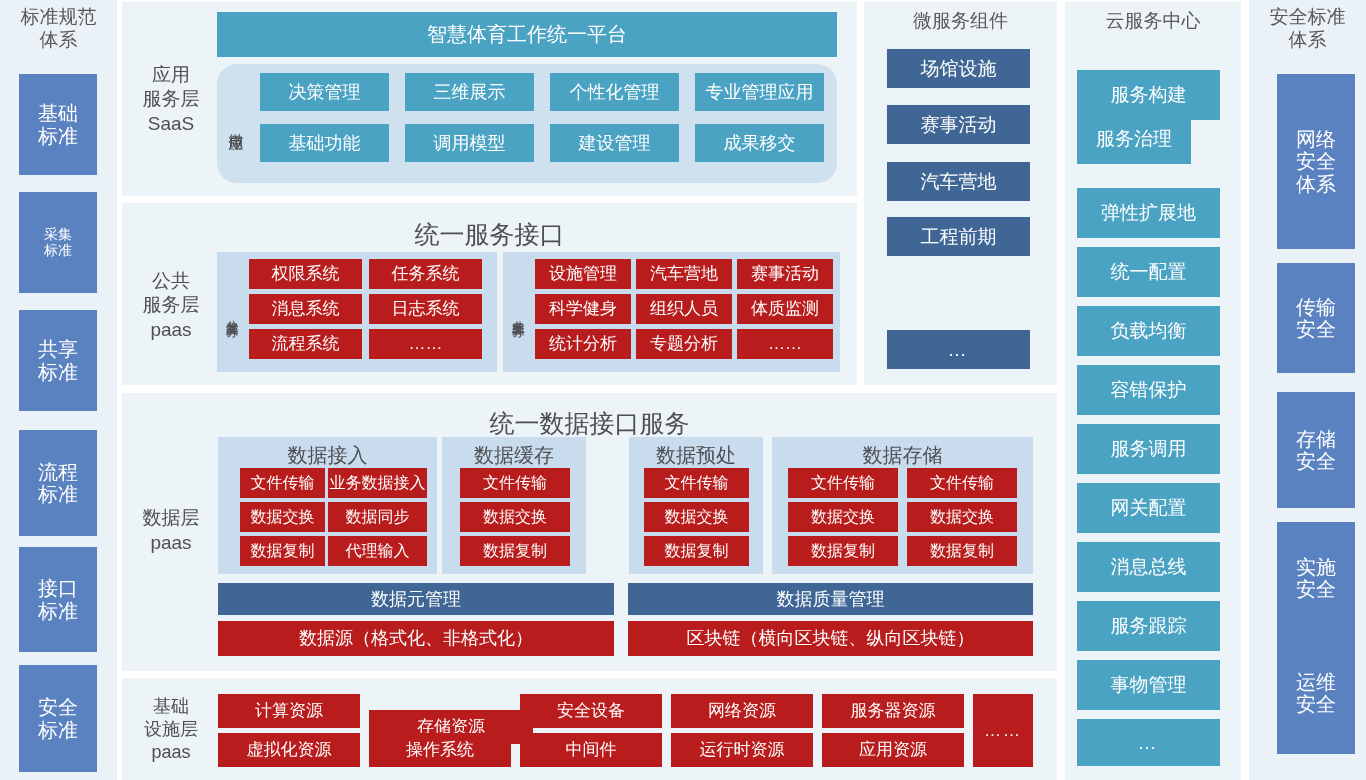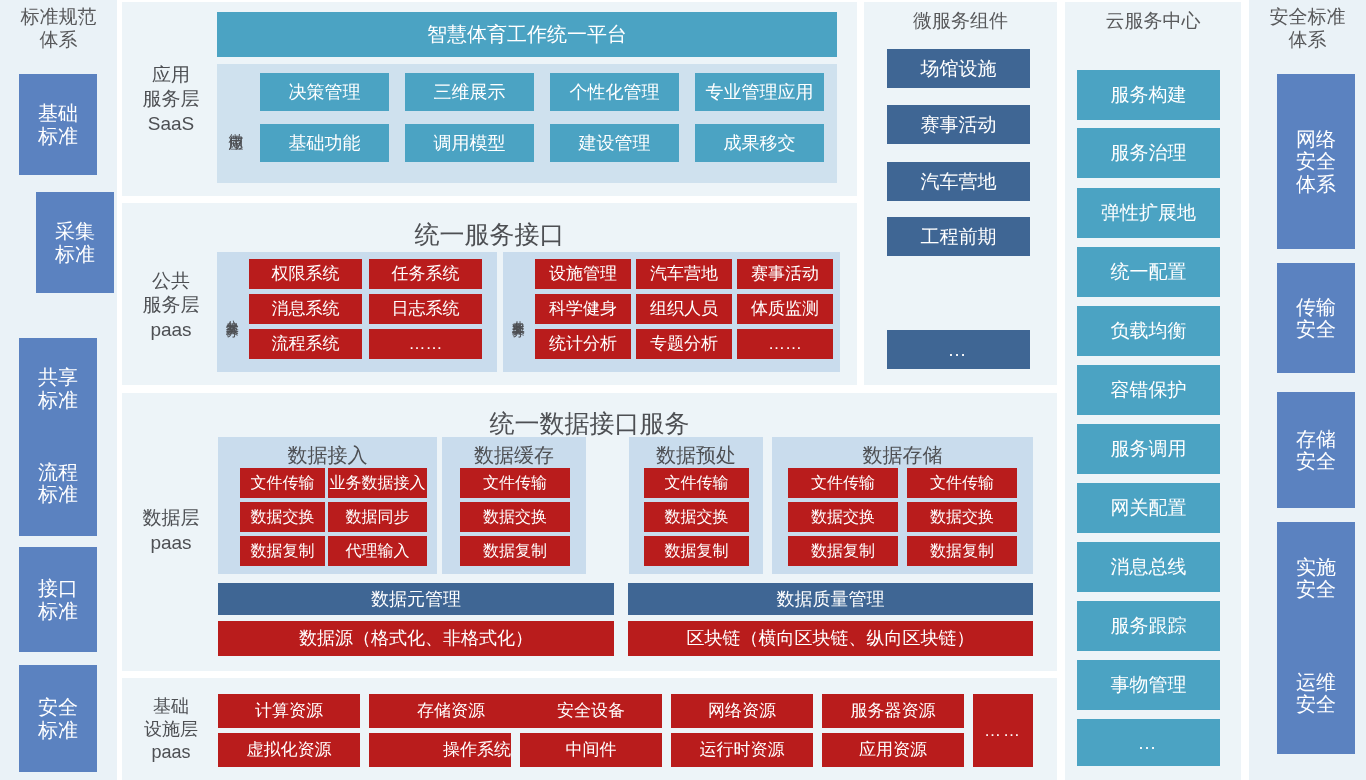--- a/index.html
+++ b/index.html
@@ -56,25 +56,25 @@
   <div class="abs panel" style="left:0px;top:0px;width:117px;height:780px;">
     <div class="colhead" style="position:absolute;left:0;top:6px;width:117px;">
       <div>标准规范</div>
       <div>体系</div>
     </div>
 
     <div class="box b-steel abs" style="left:19px;top:74px;width:78px;height:101px;flex-direction:column;font-size:20px;">
       <span>基础</span>
       <span>标准</span>
     </div>
-    <div class="box b-steel abs" style="left:19px;top:192px;width:78px;height:101px;flex-direction:column;font-size:20px;margin-left:17px;">
+    <div class="box b-steel abs" style="left:19px;top:192px;width:78px;height:101px;flex-direction:column;font-size:14px;">
       <span>采集</span>
       <span>标准</span>
     </div>
-    <div class="box b-steel abs" style="left:19px;top:310px;width:78px;height:101px;flex-direction:column;font-size:20px;margin-top:28px;">
+    <div class="box b-steel abs" style="left:19px;top:310px;width:78px;height:101px;flex-direction:column;font-size:20px;">
       <span>共享</span>
       <span>标准</span>
     </div>
     <div class="box b-steel abs" style="left:19px;top:430px;width:78px;height:106px;flex-direction:column;font-size:20px;">
       <span>流程</span>
       <span>标准</span>
     </div>
     <div class="box b-steel abs" style="left:19px;top:547px;width:78px;height:105px;flex-direction:column;font-size:20px;">
       <span>接口</span>
       <span>标准</span>
@@ -90,21 +90,21 @@
     <div class="layerlabel abs" style="left:6px;top:50px;width:86px;height:95px;">
       <span>应用</span>
       <span>服务层</span>
       <span>SaaS</span>
     </div>
 
     <div class="box b-teal abs" style="left:95px;top:10px;width:620px;height:45px;font-size:20px;">
       <span>智慧体育工作统一平台</span>
     </div>
 
-    <div class="abs group-lite" style="left:95px;top:62px;width:620px;height:119px;">
+    <div class="abs group-lite" style="left:95px;top:62px;width:620px;height:119px;border-radius:20px;">
       <div class="vlabel abs" style="left:7px;top:8px;width:24px;height:102px;font-size:15px;">
         <span>微应用</span>
       </div>
 
       <div class="box b-teal abs" style="left:43px;top:9px;width:129px;height:38px;font-size:18px;">
         <span>决策管理</span>
         </div>
       <div class="box b-teal abs" style="left:188px;top:9px;width:129px;height:38px;font-size:18px;">
         <span>三维展示</span>
         </div>
@@ -296,37 +296,37 @@
 
     <div class="layerlabel abs" style="left:6px;top:14px;width:86px;height:75px;font-size:18px;">
       <span>基础</span>
       <span>设施层</span>
       <span>paas</span>
     </div>
 
     <div class="box b-blue abs" style="left:96px;top:16px;width:142px;height:34px;font-size:17px;">
       <span>计算资源</span>
       </div>
-    <div class="box b-blue abs" style="left:247px;top:16px;width:164px;height:34px;font-size:17px;">
+    <div class="box b-blue abs" style="left:247px;top:32px;width:164px;height:34px;font-size:17px;">
       <span>存储资源</span>
       </div>
     <div class="box b-blue abs" style="left:398px;top:16px;width:142px;height:34px;font-size:17px;">
       <span>安全设备</span>
       </div>
     <div class="box b-blue abs" style="left:549px;top:16px;width:142px;height:34px;font-size:17px;">
       <span>网络资源</span>
       </div>
     <div class="box b-blue abs" style="left:700px;top:16px;width:142px;height:34px;font-size:17px;">
       <span>服务器资源</span>
       </div>
 
     <div class="box b-blue abs" style="left:96px;top:55px;width:142px;height:34px;font-size:17px;">
       <span>虚拟化资源</span>
       </div>
-    <div class="box b-blue abs" style="left:247px;top:55px;width:142px;height:34px;font-size:17px;justify-content:flex-end;">
+    <div class="box b-blue abs" style="left:247px;top:55px;width:142px;height:34px;font-size:17px;">
       <span>操作系统</span>
       </div>
     <div class="box b-blue abs" style="left:398px;top:55px;width:142px;height:34px;font-size:17px;">
       <span>中间件</span>
       </div>
     <div class="box b-blue abs" style="left:549px;top:55px;width:142px;height:34px;font-size:17px;">
       <span>运行时资源</span>
       </div>
     <div class="box b-blue abs" style="left:700px;top:55px;width:142px;height:34px;font-size:17px;">
       <span>应用资源</span>
@@ -356,21 +356,21 @@
       <span>…</span>
       </div>
   </div>
 
   <div class="abs panel-pale" style="left:1065px;top:2px;width:176px;height:778px;">
     <div class="colhead abs" style="left:0;top:8px;width:176px;">云服务中心</div>
 
     <div class="box b-teal abs" style="left:12px;top:68px;width:143px;height:50px;font-size:19px;">
       <span>服务构建</span>
       </div>
-    <div class="box b-teal abs" style="left:12px;top:126px;width:143px;height:50px;font-size:19px;align-items:center;">
+    <div class="box b-teal abs" style="left:12px;top:112px;width:114px;height:50px;font-size:19px;align-items:center;">
       <span>服务治理</span>
       </div>
     <div class="box b-teal abs" style="left:12px;top:186px;width:143px;height:50px;font-size:19px;">
       <span>弹性扩展地</span>
       </div>
     <div class="box b-teal abs" style="left:12px;top:245px;width:143px;height:50px;font-size:19px;">
       <span>统一配置</span>
       </div>
     <div class="box b-teal abs" style="left:12px;top:304px;width:143px;height:50px;font-size:19px;">
       <span>负载均衡</span>

